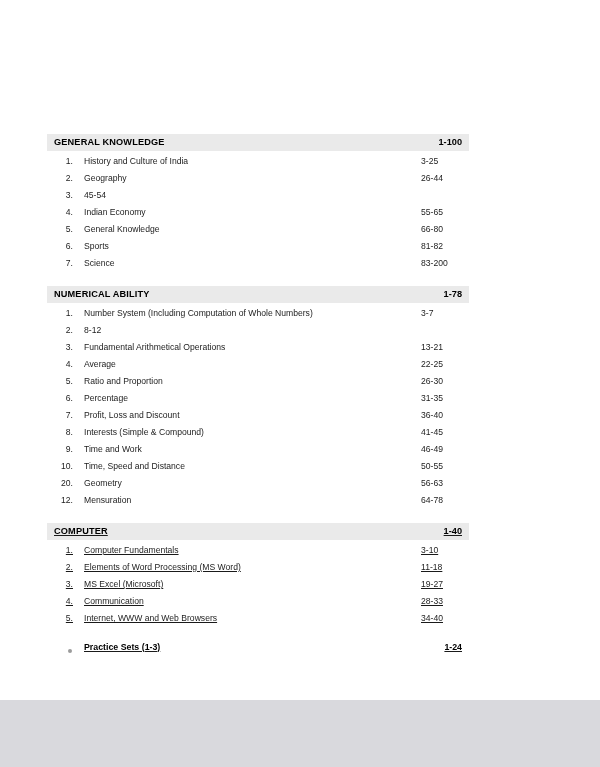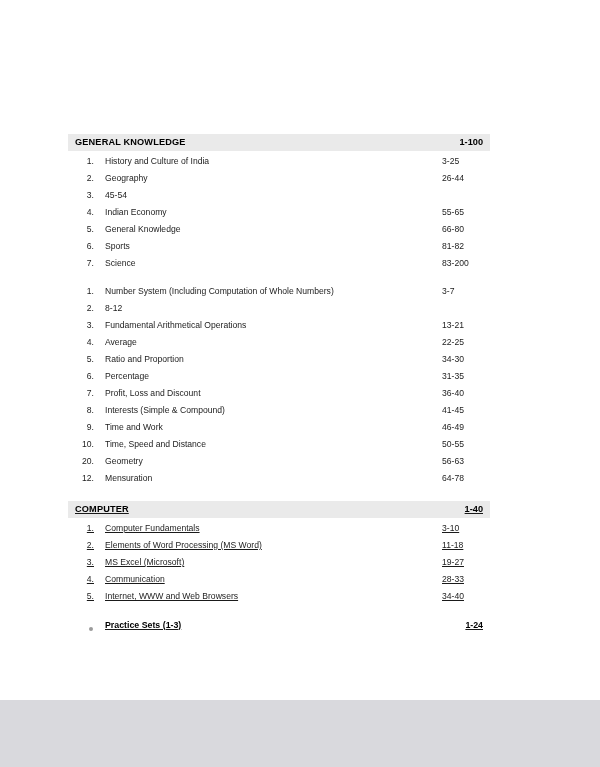--- a/index.html
+++ b/index.html
@@ -27,21 +27,21 @@
     position: absolute;
     left: 0;
     top: 700px;
     width: 600px;
     height: 67px;
     background: #d9d9dd;
   }
 
   .toc {
     position: absolute;
-    left: 68px;
+    left: 47px;
     top: 134px;
     width: 422px;
   }
 
   
   .section-header {
     display: flex;
     align-items: center;
     justify-content: space-between;
     background: #eaeaea;
@@ -181,20 +181,24 @@
           <span class="item-label">Sports</span>
           <span class="item-pages">81-82</span>
         </div>
         <div class="item-row">
           <span class="item-num">7.</span>
           <span class="item-label">Science</span>
           <span class="item-pages">83-200</span>
         </div>
       </div>
       <div class="section-block">
+        <div class="section-header">
+          <span class="section-title">NUMERICAL ABILITY</span>
+          <span class="section-pages">1-78</span>
+        </div>
         <div class="item-row">
           <span class="item-num">1.</span>
           <span class="item-label">Number System (Including Computation of Whole Numbers)</span>
           <span class="item-pages">3-7</span>
         </div>
         <div class="item-row">
           <span class="item-num">2.</span>
           <span class="item-pages">8-12</span>
         </div>
         <div class="item-row">
@@ -203,21 +207,21 @@
           <span class="item-pages">13-21</span>
         </div>
         <div class="item-row">
           <span class="item-num">4.</span>
           <span class="item-label">Average</span>
           <span class="item-pages">22-25</span>
         </div>
         <div class="item-row">
           <span class="item-num">5.</span>
           <span class="item-label">Ratio and Proportion</span>
-          <span class="item-pages">34-30</span>
+          <span class="item-pages">26-30</span>
         </div>
         <div class="item-row">
           <span class="item-num">6.</span>
           <span class="item-label">Percentage</span>
           <span class="item-pages">31-35</span>
         </div>
         <div class="item-row">
           <span class="item-num">7.</span>
           <span class="item-label">Profit, Loss and Discount</span>
           <span class="item-pages">36-40</span>

